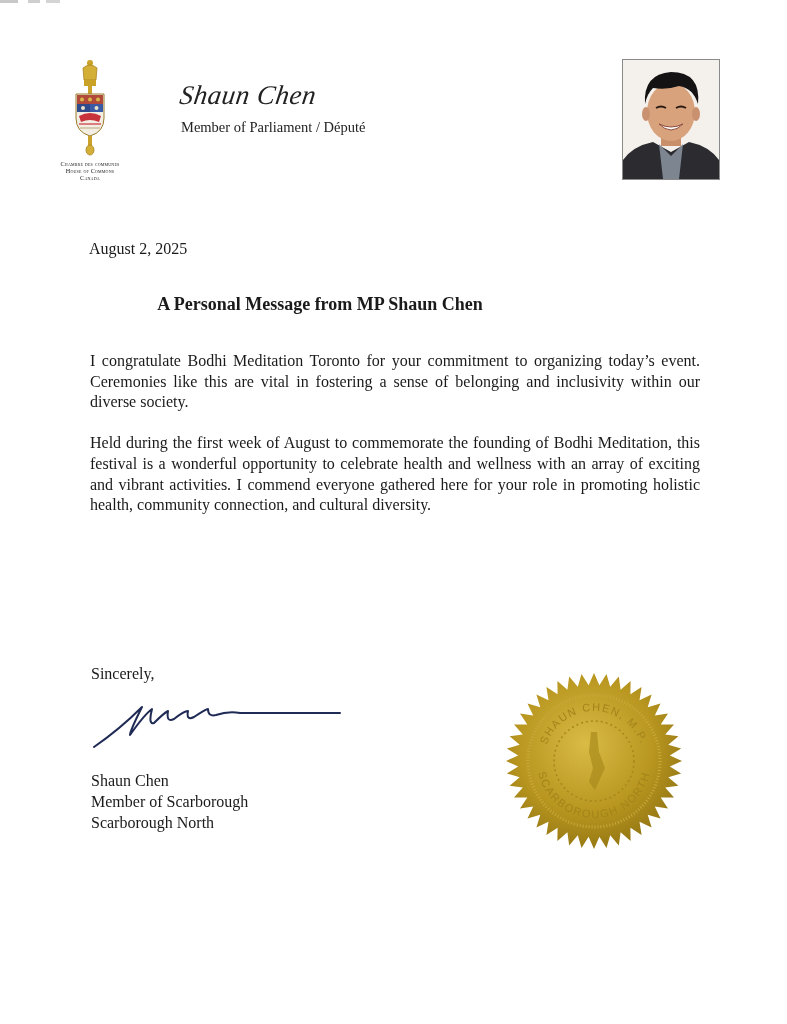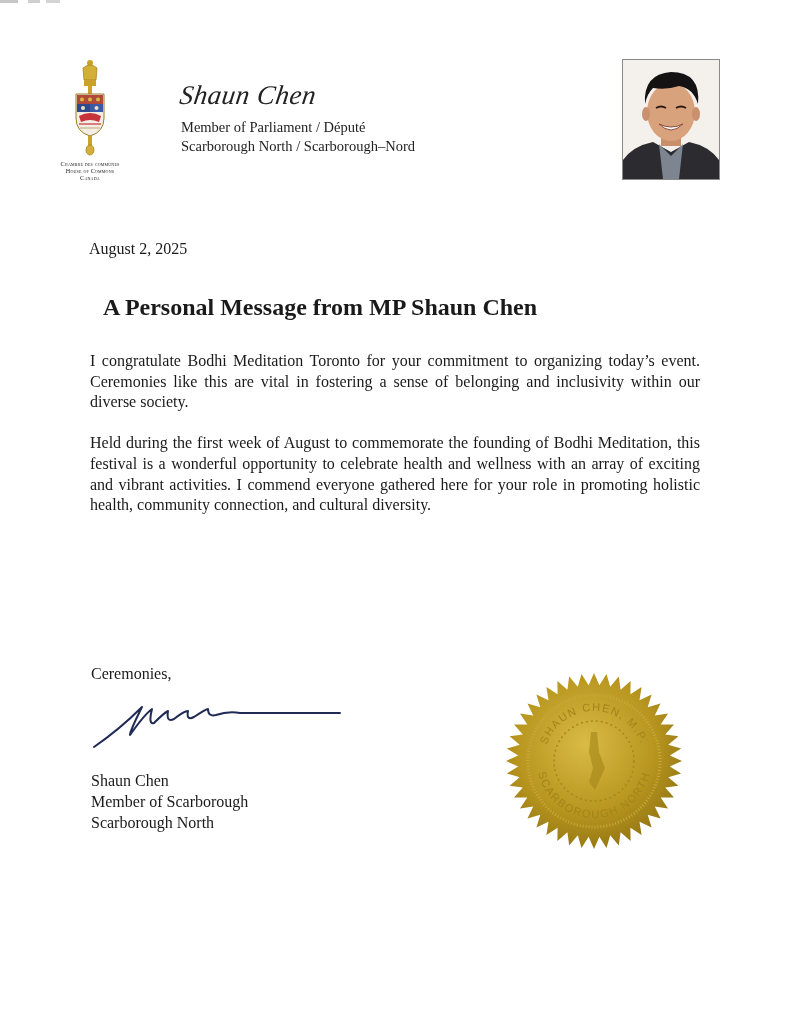--- a/index.html
+++ b/index.html
@@ -9,26 +9,26 @@
     }
     .scan-marks { position: absolute; top: 0; left: 0; height: 3px; width: 60px;
       background: linear-gradient(90deg, #c8c8c8 0 18px, transparent 18px 28px, #cfcfcf 28px 40px, transparent 40px 46px, #d4d4d4 46px 60px); }
     
     .crest { position: absolute; left: 44px; top: 58px; width: 92px; text-align: center; }
     .crest svg { display: block; margin: 0 auto; }
     .crest-text { font-size: 6.2px; line-height: 7px; letter-spacing: 0.2px; font-variant: small-caps; color: #222; margin-top: 4px; }
     .crest-text div { white-space: nowrap; }
     .letterhead-name { position: absolute; left: 180px; top: 80px; font-family: "Liberation Serif", "DejaVu Serif", serif;
       font-style: italic; font-size: 27px; color: #222; letter-spacing: 0.5px; transform: skewX(-8deg); }
-    .letterhead-lines { position: absolute; left: 181px; top: 118px; font-size: 14.5px; line-height: 19px; color: #222; }
+    .letterhead-lines { position: absolute; left: 181px; top: 118px; font-size: 14.5px; line-height: 19px; color: #222; text-align: right; }
     .photo { position: absolute; left: 622px; top: 59px; width: 96px; height: 119px; border: 1px solid #8a8a8a;
       background: #f5f3f0; overflow: hidden; }
     
     .date { position: absolute; left: 89px; top: 240px; font-size: 16px; }
-    .heading { position: absolute; left: 0; width: 640px; top: 294px; text-align: center; font-weight: bold; font-size: 24px; }
+    .heading { position: absolute; left: 0; width: 640px; top: 294px; text-align: center; font-weight: bold; font-size: 18px; }
     .body-text { position: absolute; left: 90px; width: 610px; top: 351px; font-size: 16px; line-height: 20.6px; }
     .body-text p { margin: 0 0 20.6px 0; text-align: justify; }
     .body-text p.left { text-align: left; }
     .closing { position: absolute; left: 91px; top: 665px; font-size: 16px; }
     .signature { position: absolute; left: 90px; top: 695px; }
     .sig-block { position: absolute; left: 91px; top: 770px; font-size: 16px; line-height: 21px; }
     .seal { position: absolute; left: 505px; top: 672px; }
   </style>
 </head>
 <body>
@@ -62,21 +62,20 @@
   <div class="crest-text">
     <div>Chambre des communes</div>
     <div>House of Commons</div>
     <div>Canada</div>
   </div>
 </div>
 
 <div class="letterhead-name">Shaun Chen</div>
 <div class="letterhead-lines">
   <div>Member of Parliament / Député</div>
-  <div>Scarborough North / Scarborough–Nord</div>
 </div>
 
 <div class="photo" title="Portrait of MP Shaun Chen">
   <svg width="96" height="119" viewBox="0 0 96 119">
     <rect width="96" height="119" fill="#f4f1ec"></rect>
 
     <path d="M0 119 L0 100 Q10 86 30 82 L48 92 L66 82 Q86 86 96 100 L96 119 Z" fill="#2b2b30"></path>
     <path d="M36 84 L48 96 L60 84 L56 119 L40 119 Z" fill="#7d8590"></path>
 
     <rect x="38" y="70" width="20" height="16" fill="#c98f6a"></rect>
@@ -96,21 +95,21 @@
 </div>
 
 <div class="date">August 2, 2025</div>
 <div class="heading">A Personal Message from MP Shaun Chen</div>
 
 <div class="body-text">
   <p>I congratulate Bodhi Meditation Toronto for your commitment to organizing today’s event. Ceremonies like this are vital in fostering a sense of belonging and inclusivity within our diverse society.</p>
   <p>Held during the first week of August to commemorate the founding of Bodhi Meditation, this festival is a wonderful opportunity to celebrate health and wellness with an array of exciting and vibrant activities. I commend everyone gathered here for your role in promoting holistic health, community connection, and cultural diversity.</p>
 </div>
 
-<div class="closing">Ceremonies,</div>
+<div class="closing">Sincerely,</div>
 
 <div class="signature">
   <svg width="255" height="60" viewBox="0 0 255 60">
     <path d="M4 52 Q30 34 52 12 Q40 36 40 40 Q54 20 62 14 Q58 30 64 28 Q74 18 78 16 Q76 28 84 24 Q94 16 98 16 Q96 26 104 22 Q116 14 118 14 Q118 22 126 20 Q138 16 150 18 L250 18" stroke="#1f2a55" stroke-width="2" fill="none" stroke-linecap="round" stroke-linejoin="round"></path>
   </svg>
 </div>
 
 <div class="sig-block">
   <div>Shaun Chen</div>
   <div>Member of Scarborough</div>

